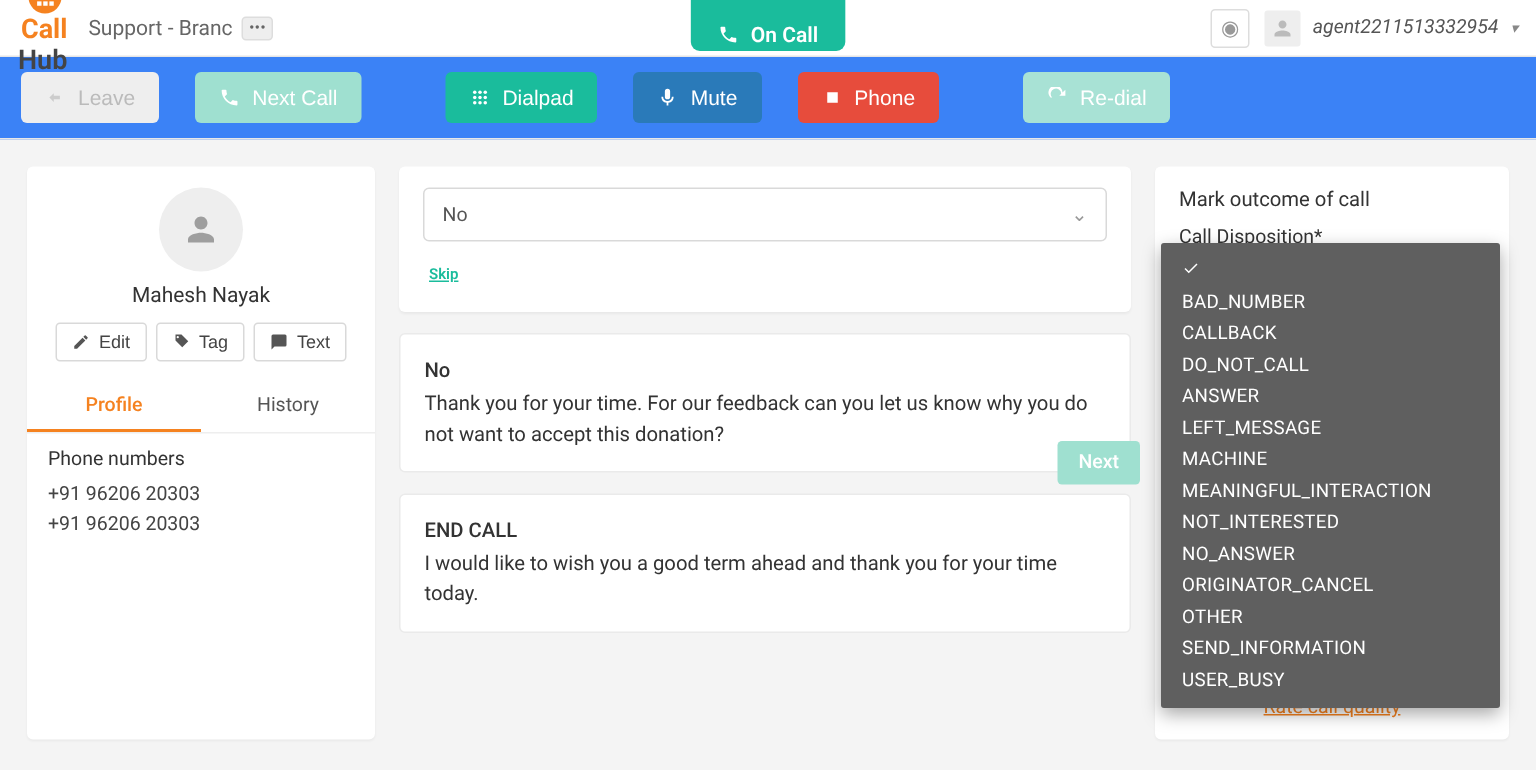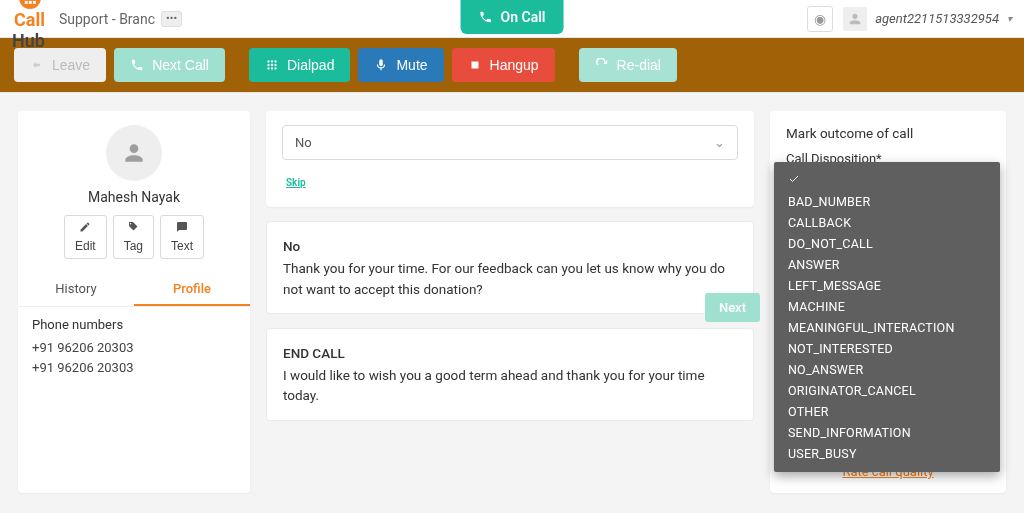--- a/index.html
+++ b/index.html
@@ -7,50 +7,50 @@
   body { width:1024px; height:513px; background:#f4f4f4; overflow:hidden; position:relative; }
 
   
   .topbar { display:flex; align-items:center; height:38px; padding:0 12px; background:#fff; border-bottom:1px solid #e6e6e6; }
   .logo { display:flex; align-items:flex-end; font-weight:600; font-size:18px; color:#444;flex-direction:column; }
   .logo .mark { width:22px; height:22px; border-radius:50%; background:#f58220; display:flex; align-items:center; justify-content:center; margin-right:4px; }
   .logo .mark svg { width:14px; height:14px; }
   .logo b { color:#f58220; font-weight:700; }
   .campaign { margin-left:14px; color:#666; font-size:14px; display:flex; align-items:center; gap:6px; }
   .campaign .dots { background:#eee; border:1px solid #ddd; border-radius:3px; padding:0 4px; font-size:11px; color:#666; line-height:14px; }
-  .oncall { position:absolute; left:50%; top:0; transform:translateX(-50%); height:34px; background:#1abc9c; color:#fff; font-weight:600; padding:4px 18px; display:flex; align-items:center; gap:8px; border-radius:0 0 6px 6px; font-size:14px;}
+  .oncall { position:absolute; left:50%; top:0; transform:translateX(-50%); height:34px; background:#1abc9c; color:#fff; font-weight:600; padding:16px 18px; display:flex; align-items:flex-start; gap:8px; border-radius:0 0 6px 6px; font-size:14px;}
   .tb-right { margin-left:auto; display:flex; align-items:center; gap:10px; }
   .globe { width:26px; height:26px; border:1px solid #ddd; border-radius:3px; display:flex; align-items:center; justify-content:center; color:#999; font-size:14px; }
   .user { display:flex; align-items:center; gap:8px; color:#555; font-size:13px;font-style:italic;}
   .avatar-sm { width:24px; height:24px; background:#eee; border-radius:2px; display:flex; align-items:center; justify-content:center; color:#bbb;}
   .caret { font-size:10px; color:#888; }
 
   
-  .toolbar { display:flex; align-items:flex-start; gap:8px; padding:10px 14px; background:#a16207; border-bottom:1px solid #e8e8e8; }
+  .toolbar { display:flex; align-items:flex-start; gap:24px; padding:10px 14px; background:#3b82f6; border-bottom:1px solid #e8e8e8; }
   .btn { display:inline-flex; align-items:center; gap:8px; padding:9px 16px; border:none; border-radius:4px; color:#fff; font-size:14px; font-weight:500; cursor:pointer; }
   .btn svg { width:14px; height:14px; fill:#fff; }
   .btn-leave { background:#eee; color:#bbb; }
   .btn-next  { background:#9fe0d0; color:#fff; }
   .btn-teal  { background:#1abc9c; }
   .btn-blue  { background:#2a7ab9; }
   .btn-red   { background:#e74c3c; }
   .btn-redial{ background:#a8e2d5; color:#fff;}
   .spacer { width:8px; }
 
   
   .workspace { display:flex; gap:16px; padding:18px; height:calc(513px - 38px - 57px); }
   .panel { background:#fff; border-radius:4px; box-shadow:0 1px 2px rgba(0,0,0,0.05); }
 
   
   .left { width:232px; padding:14px 0 10px; display:flex; flex-direction:column; }
   .avatar { width:56px; height:56px; border-radius:50%; background:#eee; margin:0 auto 8px; display:flex; align-items:center; justify-content:center; color:#9e9e9e;}
   .avatar svg { width:26px; height:26px; fill:#9e9e9e; }
   .contact-name { text-align:center; font-size:14px; color:#333; margin-bottom:10px;}
   .pill-row { display:flex; justify-content:center; gap:6px; margin-bottom:14px;}
-  .pill { border:1px solid #d9d9d9; background:#fff; color:#444; padding:5px 10px; border-radius:3px; font-size:12px; display:inline-flex; align-items:center; gap:6px; cursor:pointer;flex-direction:column;}
+  .pill { border:1px solid #d9d9d9; background:#fff; color:#444; padding:5px 10px; border-radius:3px; font-size:12px; display:inline-flex; align-items:center; gap:6px; cursor:pointer;}
   .pill svg { width:12px; height:12px; fill:#555;}
   .tabs { display:flex; border-bottom:1px solid #eee; }
   .tab { flex:1; text-align:center; padding:8px 0; font-size:13px; color:#555; cursor:pointer;}
   .tab.active { color:#f58220; border-bottom:2px solid #f58220; font-weight:500;}
   .section { padding:10px 14px; font-size:13px; color:#333;}
   .section h5 { margin:0 0 6px; font-weight:400; font-size:13px; color:#333;}
   .phone { color:#444; line-height:20px;}
 
   
   .middle { flex:1; display:flex; flex-direction:column; gap:14px; min-width:0;}
@@ -155,21 +155,21 @@
   <button class="btn btn-blue">
     <svg viewBox="0 0 24 24">
         <path d="M12 14a3 3 0 003-3V5a3 3 0 00-6 0v6a3 3 0 003 3zm5-3a5 5 0 01-10 0H5a7 7 0 006 6.9V21h2v-3.1A7 7 0 0019 11h-2z"></path>
       </svg>
     <span>Mute</span>
   </button>
   <button class="btn btn-red">
     <svg viewBox="0 0 24 24">
         <rect x="6" y="6" width="12" height="12"></rect>
       </svg>
-    <span>Hangup</span>
+    <span>Phone</span>
   </button>
   <div class="spacer"></div>
   <button class="btn btn-redial">
     <svg viewBox="0 0 24 24">
         <path d="M17.65 6.35A8 8 0 104 12h2a6 6 0 1110.24-4.24L14 10h7V3l-3.35 3.35z"></path>
       </svg>
     <span>Re-dial</span>
   </button>
 </div>
 
@@ -196,22 +196,22 @@
         <span>Tag</span>
       </button>
       <button class="pill">
         <svg viewBox="0 0 24 24">
             <path d="M20 2H4a2 2 0 00-2 2v18l4-4h14a2 2 0 002-2V4a2 2 0 00-2-2z"></path>
           </svg>
         <span>Text</span>
       </button>
     </div>
     <div class="tabs">
+      <div class="tab active">Profile</div>
       <div class="tab">History</div>
-      <div class="tab active">Profile</div>
     </div>
     <div class="section">
       <h5>Phone numbers</h5>
       <div class="phone">+91 96206 20303</div>
       <div class="phone">+91 96206 20303</div>
     </div>
   </div>
 
   <div class="middle">
     <div class="panel" style="padding:14px 16px 18px;">

